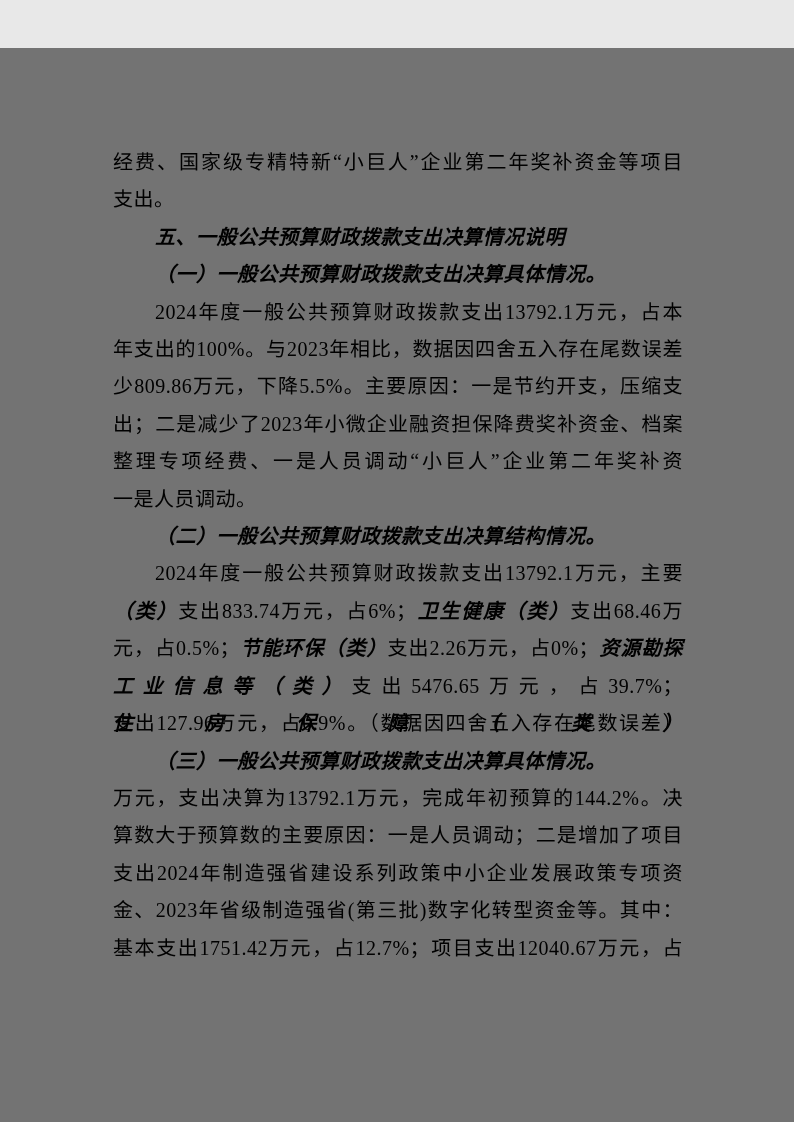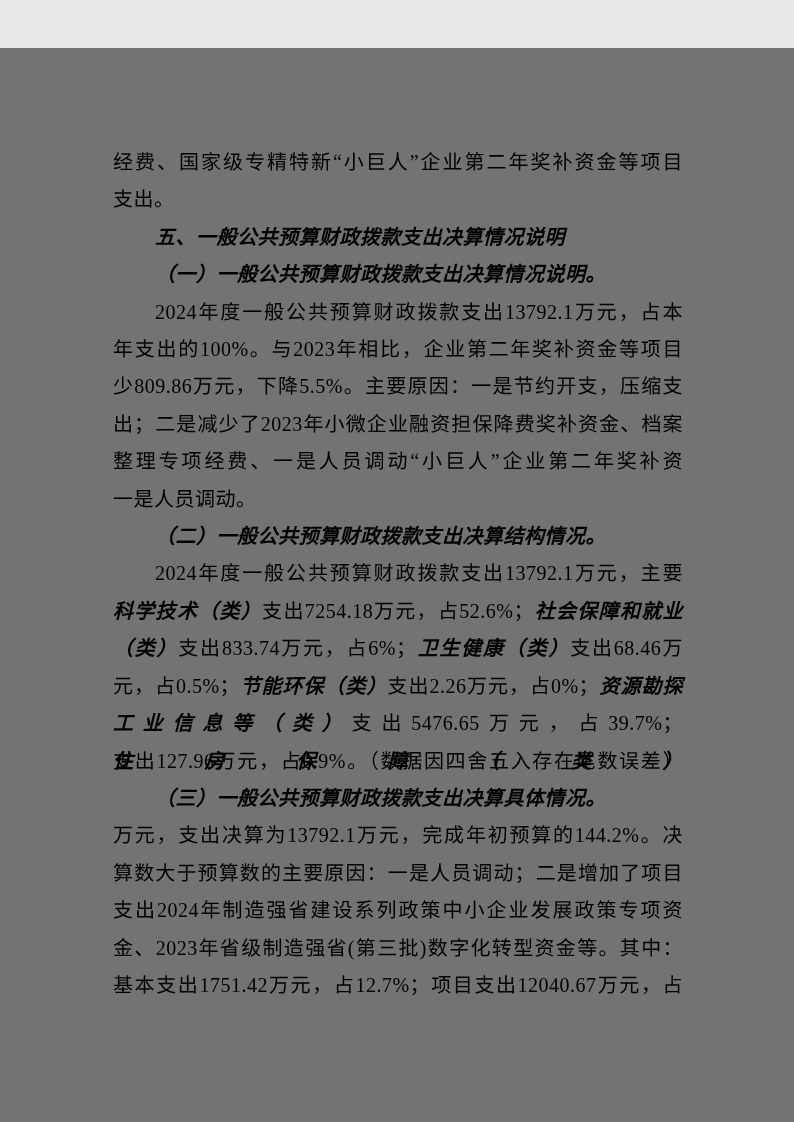--- a/index.html
+++ b/index.html
@@ -41,30 +41,29 @@
   }
 </style>
 </head>
 <body>
 
 <div class="page">
   <div class="content" id="doc-content">
       <div class="line justify"><span>经费、国家级专精特新“小巨人”企业第二年奖补资金等项目</span></div>
       <div class="line"><span>支出。</span></div>
       <div class="line indent"><span class="b">五、一般公共预算财政拨款支出决算情况说明</span></div>
-      <div class="line indent"><span class="b">（一）一般公共预算财政拨款支出决算情况说明。</span></div>
+      <div class="line indent"><span class="b">（一）一般公共预算财政拨款支出决算具体情况。</span></div>
       <div class="line justify indent"><span>2024年度一般公共预算财政拨款支出13792.1万元，占本</span></div>
-      <div class="line justify"><span>年支出的100%。与2023年相比，企业第二年奖补资金等项目</span></div>
+      <div class="line justify"><span>年支出的100%。与2023年相比，数据因四舍五入存在尾数误差</span></div>
       <div class="line justify"><span>少809.86万元，下降5.5%。主要原因：一是节约开支，压缩支</span></div>
       <div class="line justify"><span>出；二是减少了2023年小微企业融资担保降费奖补资金、档案</span></div>
       <div class="line justify"><span>整理专项经费、一是人员调动“小巨人”企业第二年奖补资</span></div>
       <div class="line"><span>一是人员调动。</span></div>
       <div class="line indent"><span class="b">（二）一般公共预算财政拨款支出决算结构情况。</span></div>
       <div class="line justify indent"><span>2024年度一般公共预算财政拨款支出13792.1万元，主要</span></div>
-      <div class="line justify"><span class="b">科学技术（类）</span><span>支出7254.18万元，占52.6%；</span><span class="b">社会保障和就业</span></div>
       <div class="line justify"><span class="b">（类）</span><span>支出833.74万元，占6%；</span><span class="b">卫生健康（类）</span><span>支出68.46万</span></div>
       <div class="line justify"><span>元，占0.5%；</span><span class="b">节能环保（类）</span><span>支出2.26万元，占0%；</span><span class="b">资源勘探</span></div>
       <div class="line justify"><span class="b">工业信息等（类）</span><span>支出5476.65万元，占39.7%；</span><span class="b">住房保障（类）</span></div>
       <div class="line justify"><span>支出127.96万元，占0.9%。（数据因四舍五入存在尾数误差）</span></div>
       <div class="line indent"><span class="b">（三）一般公共预算财政拨款支出决算具体情况。</span></div>
       <div class="line justify"><span>万元，支出决算为13792.1万元，完成年初预算的144.2%。决</span></div>
       <div class="line justify"><span>算数大于预算数的主要原因：一是人员调动；二是增加了项目</span></div>
       <div class="line justify"><span>支出2024年制造强省建设系列政策中小企业发展政策专项资</span></div>
       <div class="line justify"><span>金、2023年省级制造强省(第三批)数字化转型资金等。其中：</span></div>
       <div class="line justify"><span>基本支出1751.42万元，占12.7%；项目支出12040.67万元，占</span></div>

